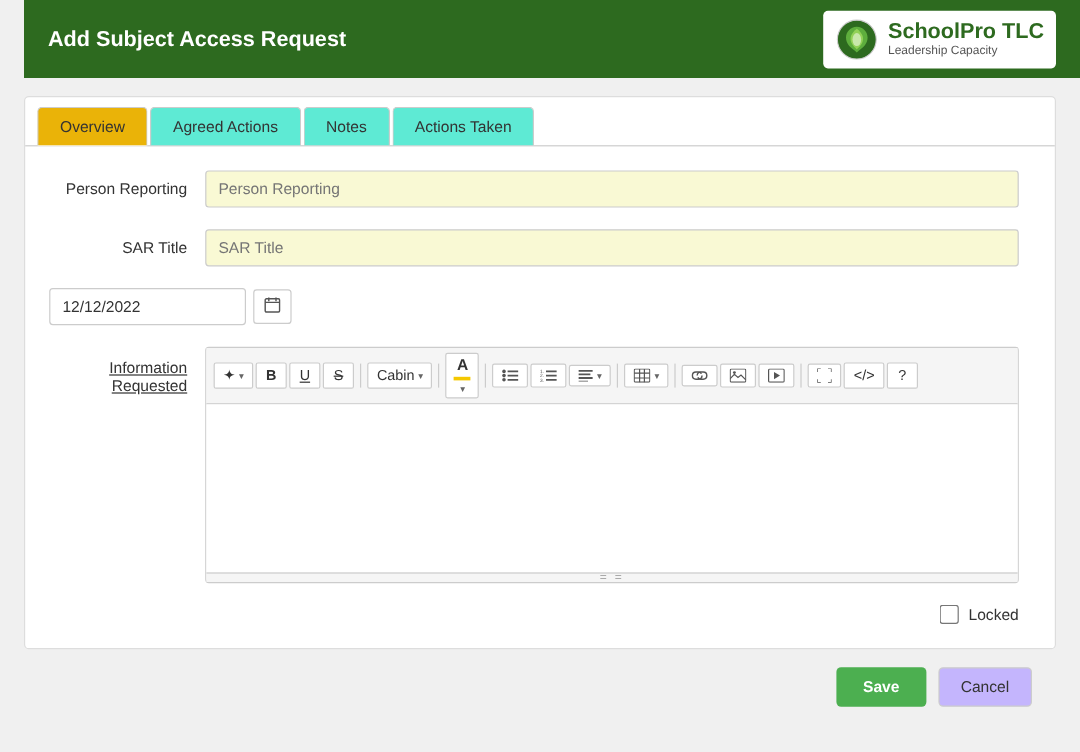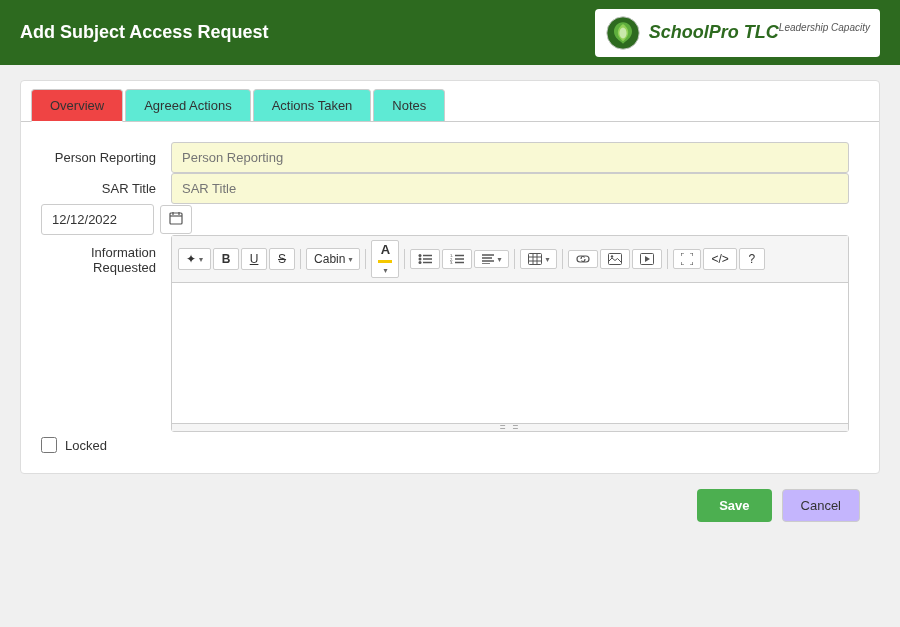--- a/index.html
+++ b/index.html
@@ -13,43 +13,43 @@
 
     
     .header {
       background: #2d6a1f;
       color: white;
       display: flex;
       align-items: center;
       justify-content: space-between;
       padding: 0 20px;
       height: 65px;
+      margin-left: 20px;
     }
     .header-title {
       font-size: 18px;
       font-weight: bold;
       color: white;
     }
     .logo-area {
       display: flex;
       align-items: center;
       background: white;
       border-radius: 4px;
       padding: 6px 10px;
       gap: 8px;
     }
     .logo-icon {
       width: 36px;
       height: 36px;
     }
     .logo-text {
       display: flex;
-      flex-direction: row;
+      flex-direction: column;
       line-height: 1.2;
-      font-style: italic;
     }
     .logo-text-main {
       font-size: 18px;
       font-weight: bold;
       color: #2d6a1f;
     }
     .logo-text-sub {
       font-size: 10px;
       color: #555;
     }
@@ -79,35 +79,36 @@
       padding: 8px 18px;
       border: 1px solid #ccc;
       border-bottom: none;
       border-radius: 4px 4px 0 0;
       cursor: pointer;
       background: #5eead4;
       color: #333;
       font-size: 13px;
     }
     .tab.active {
-      background: #ef4444;
+      background: #eab308;
       border-bottom: 1px solid white;
       margin-bottom: -1px;
       color: #333;
       font-weight: normal;
     }
 
     
     .form-area {
       padding: 20px 30px 20px 20px;
     }
 
     .form-row {
       display: flex;
       align-items: flex-start;
+      margin-bottom: 18px;
     }
 
     .form-label {
       width: 130px;
       min-width: 130px;
       text-align: right;
       padding-right: 15px;
       padding-top: 8px;
       color: #333;
       font-size: 13px;
@@ -127,21 +128,21 @@
       color: #999;
       outline: none;
     }
 
     .date-wrap {
       display: flex;
       align-items: center;
       gap: 6px;
     }
     .date-input {
-      width: 113px;
+      width: 164px;
       padding: 7px 10px;
       border: 1px solid #ccc;
       border-radius: 3px;
       background: white;
       font-size: 13px;
       color: #333;
     }
     .calendar-btn {
       padding: 5px 8px;
       border: 1px solid #ccc;
@@ -234,20 +235,21 @@
       font-size: 10px;
       letter-spacing: 2px;
     }
 
     
     .locked-row {
       display: flex;
       align-items: center;
       gap: 8px;
       margin-top: 5px;
+      justify-content: flex-end;
     }
     .locked-checkbox {
       width: 16px;
       height: 16px;
       border: 1px solid #ccc;
       background: white;
       cursor: pointer;
     }
     .locked-label {
       font-size: 13px;
@@ -299,22 +301,22 @@
     </div>
   </div>
 </div>
 
 <div class="main-container">
   <div class="card">
 
     <div class="tabs">
       <div class="tab active">Overview</div>
       <div class="tab">Agreed Actions</div>
+      <div class="tab">Notes</div>
       <div class="tab">Actions Taken</div>
-      <div class="tab">Notes</div>
     </div>
 
     <div class="form-area">
 
       <div class="form-row">
         <label class="form-label">Person Reporting</label>
         <div class="form-control-wrap">
           <input type="text" class="form-input" placeholder="Person Reporting" style="">
         </div>
       </div>
@@ -334,21 +336,21 @@
               <rect x="1" y="2" width="12" height="11" rx="1" stroke="#555" stroke-width="1.2" fill="none"></rect>
               <line x1="1" y1="5" x2="13" y2="5" stroke="#555" stroke-width="1.2"></line>
               <line x1="4" y1="1" x2="4" y2="4" stroke="#555" stroke-width="1.2"></line>
               <line x1="10" y1="1" x2="10" y2="4" stroke="#555" stroke-width="1.2"></line>
             </svg>
           </button>
         </div>
       </div>
 
       <div class="form-row">
-        <label class="form-label" style="padding-top:10px;">Information Requested</label>
+        <label class="form-label" style="padding-top:10px;text-decoration:underline;">Information Requested</label>
         <div class="form-control-wrap">
           <div class="editor-container">
 
             <div class="editor-toolbar">
 
               <button class="toolbar-btn dropdown">✦<span class="caret">▾</span></button>
               <button class="toolbar-btn" style="font-weight:bold;">B</button>
               <button class="toolbar-btn" style="text-decoration:underline;">U</button>
               <button class="toolbar-btn" style="text-decoration:line-through;">S</button>
 

